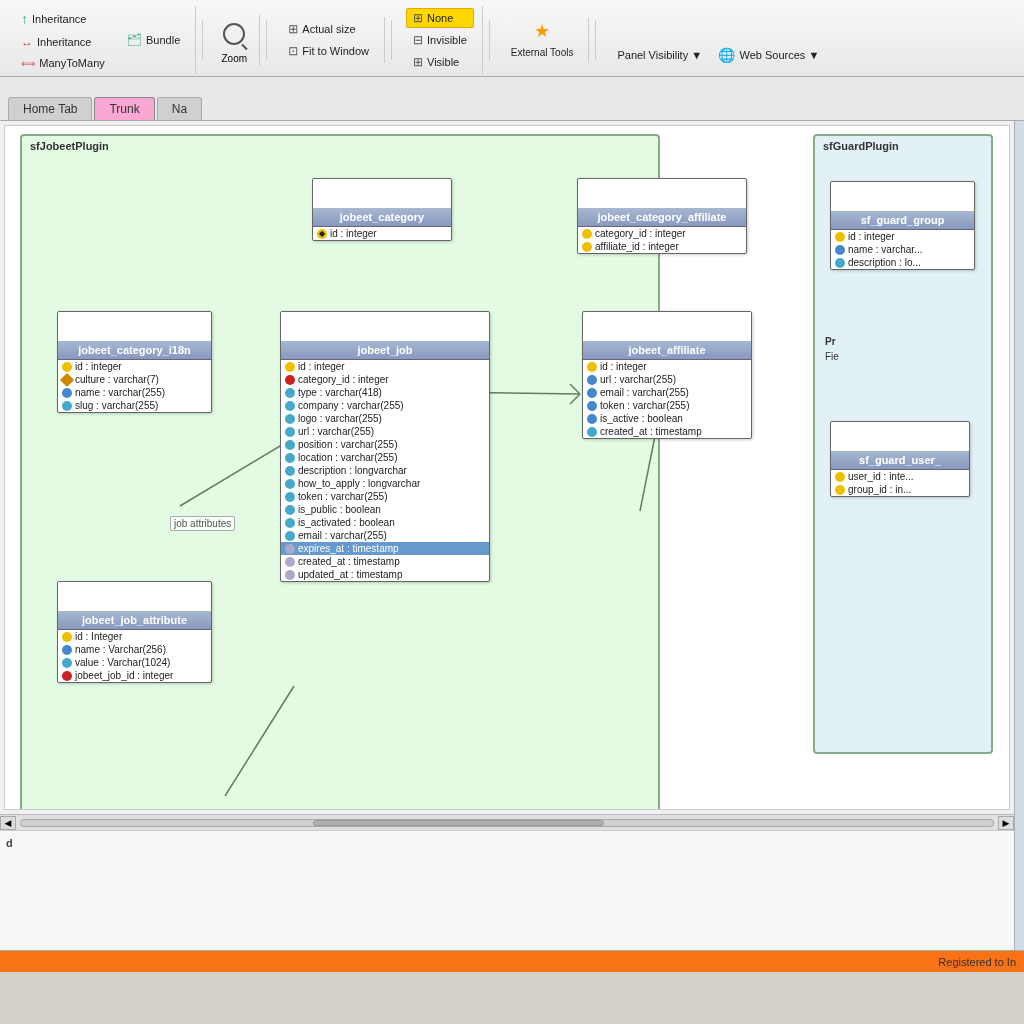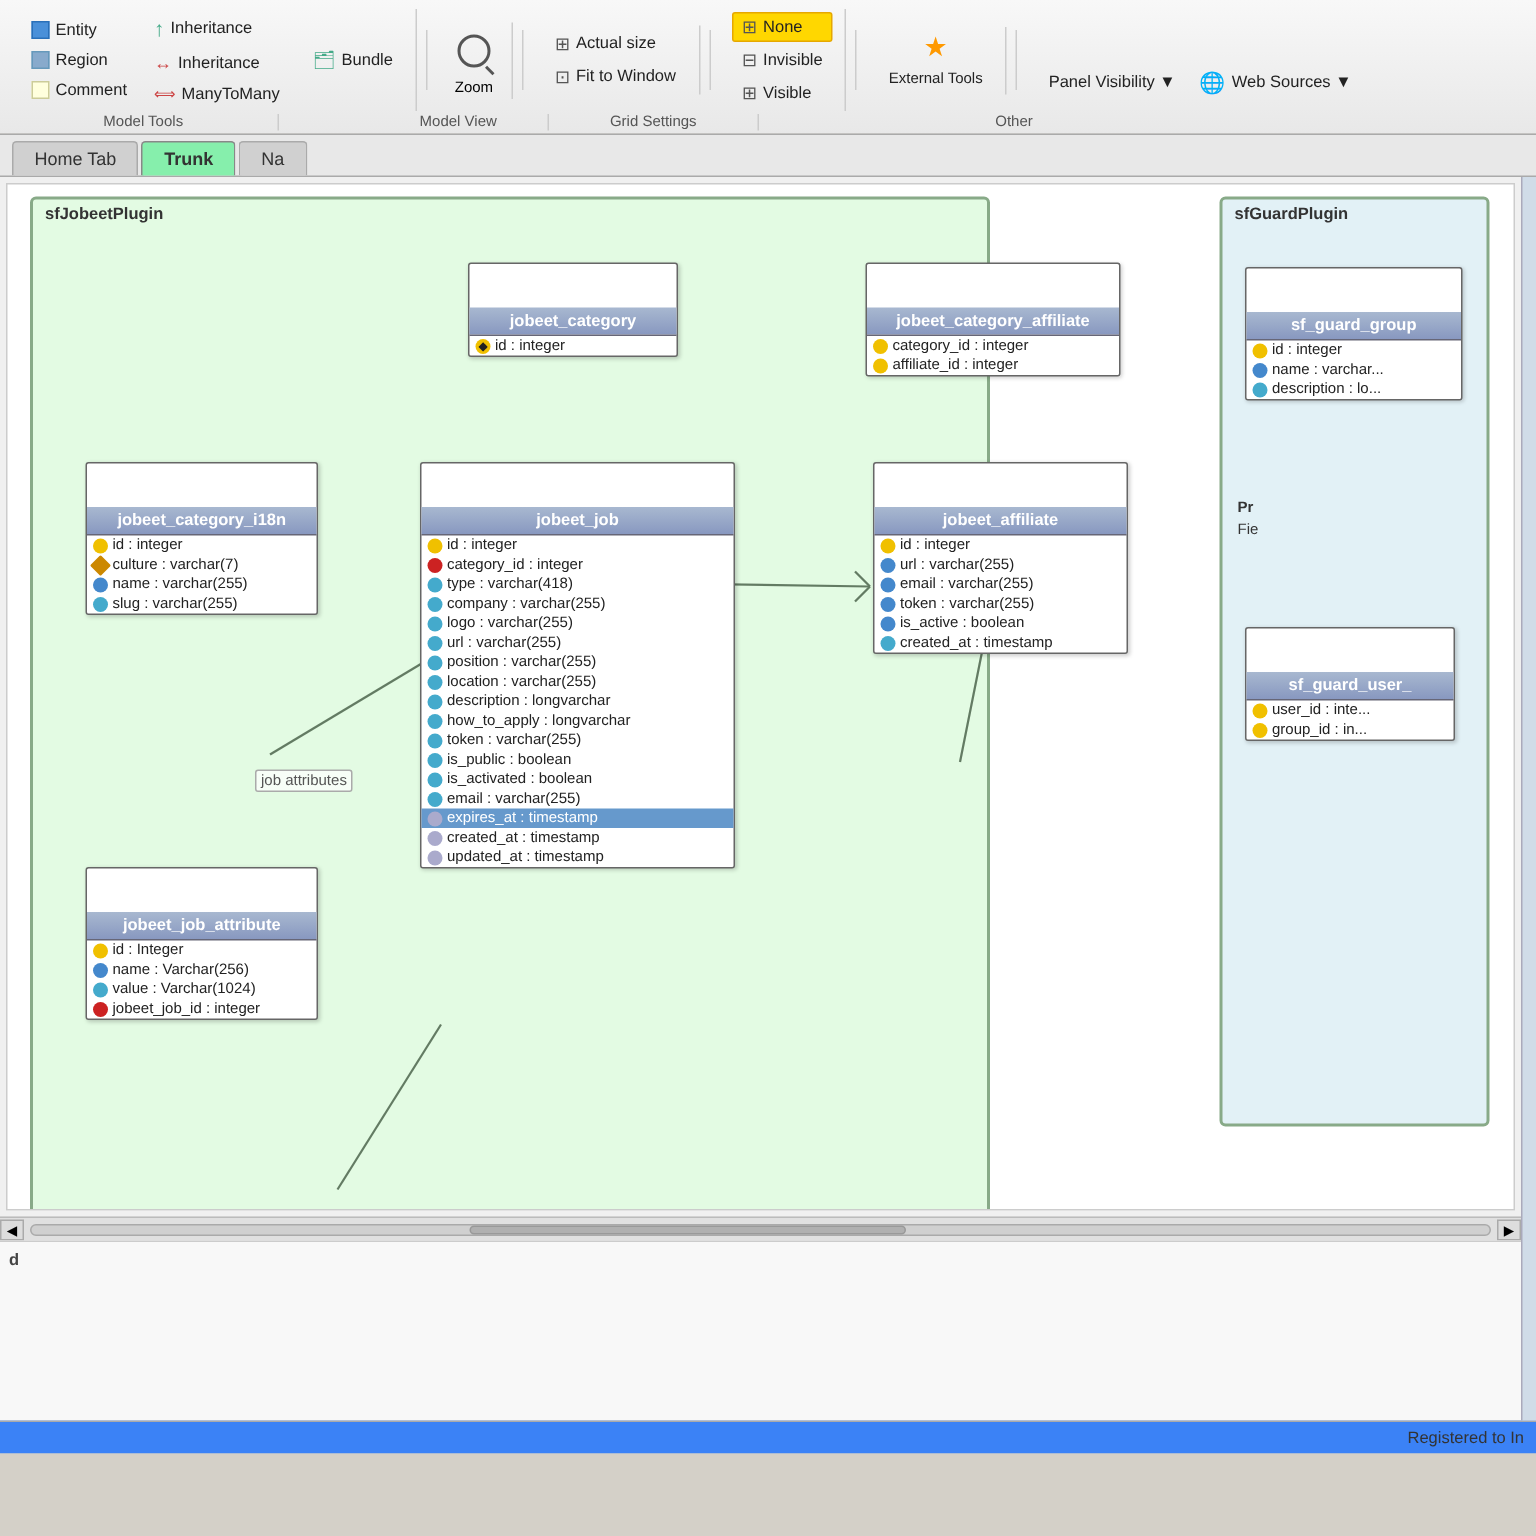--- a/index.html
+++ b/index.html
@@ -83,23 +83,24 @@
       padding: 4px 14px;
       background: #d0d0d0;
       border: 1px solid #aaa;
       border-bottom: none;
       border-radius: 3px 3px 0 0;
       cursor: pointer;
       font-size: 12px;
       color: #333;
     }
     .tab.active {
-      background: #86efac;
+      background: #f9a8d4;
       border-color: #888;
-      font-weight: bold;
+      font-weight: normal;
+      margin-top: 16px;
     }
 
     
     #main {
       display: flex;
       height: calc(1024px - 195px);
       background: #f0f0f0;
     }
 
     
@@ -204,21 +205,21 @@
       width: 30%;
       height: 100%;
       background: #b0b0b0;
       border: 1px solid #999;
       border-radius: 4px;
     }
 
     
     #status-bar {
       height: 22px;
-      background: #3b82f6;
+      background: #f97316;
       border-top: 1px solid #aaa;
       display: flex;
       align-items: center;
       justify-content: flex-end;
       padding: 0 8px;
       font-size: 11px;
       color: #333;
     }
 
     
@@ -254,34 +255,20 @@
   </style>
 </head>
 <body>
 
 <div id="toolbar">
   <div class="toolbar-row">
 
     <div class="toolbar-group">
       <div style="display:flex; flex-direction:column; gap:2px;">
         <button class="toolbar-btn-small">
-          <span class="icon-entity"></span>
-          <span>Entity</span>
-        </button>
-        <button class="toolbar-btn-small">
-          <span class="icon-region"></span>
-          <span>Region</span>
-        </button>
-        <button class="toolbar-btn-small">
-          <span class="icon-comment"></span>
-          <span>Comment</span>
-        </button>
-      </div>
-      <div style="display:flex; flex-direction:column; gap:2px;">
-        <button class="toolbar-btn-small">
           <span style="color:#4a8;font-size:14px;">↑</span>
           <span>Inheritance</span>
         </button>
         <button class="toolbar-btn-small">
           <span style="color:#c44;font-size:12px;">↔</span>
           <span>Inheritance</span>
         </button>
         <button class="toolbar-btn-small">
           <span style="color:#c44;font-size:10px;">⟺</span>
           <span>ManyToMany</span>
@@ -357,36 +344,20 @@
           <span>Panel Visibility ▼</span>
         </button>
         <button class="toolbar-btn-small">
           <span class="icon-globe">🌐</span>
           <span>Web Sources ▼</span>
         </button>
       </div>
     </div>
   </div>
 
-  <div class="toolbar-label-row">
-    <div class="group-label-container" style="min-width:180px;">
-      <span>Model Tools</span>
-    </div>
-    <div class="group-label-container" style="min-width:60px;"></div>
-    <div class="group-label-container" style="min-width:120px;">
-      <span>Model View</span>
-    </div>
-    <div class="group-label-container" style="min-width:140px;">
-      <span>Grid Settings</span>
-    </div>
-    <div class="group-label-container" style="min-width:80px;"></div>
-    <div class="group-label-container" style="min-width:180px;">
-      <span>Other</span>
-    </div>
-  </div>
 </div>
 
 <div id="tabs-area">
   <div class="tab">Home Tab</div>
   <div class="tab active">Trunk</div>
   <div class="tab" style="min-width: 30px;">Na</div>
 </div>
 
 <div id="main">
 

